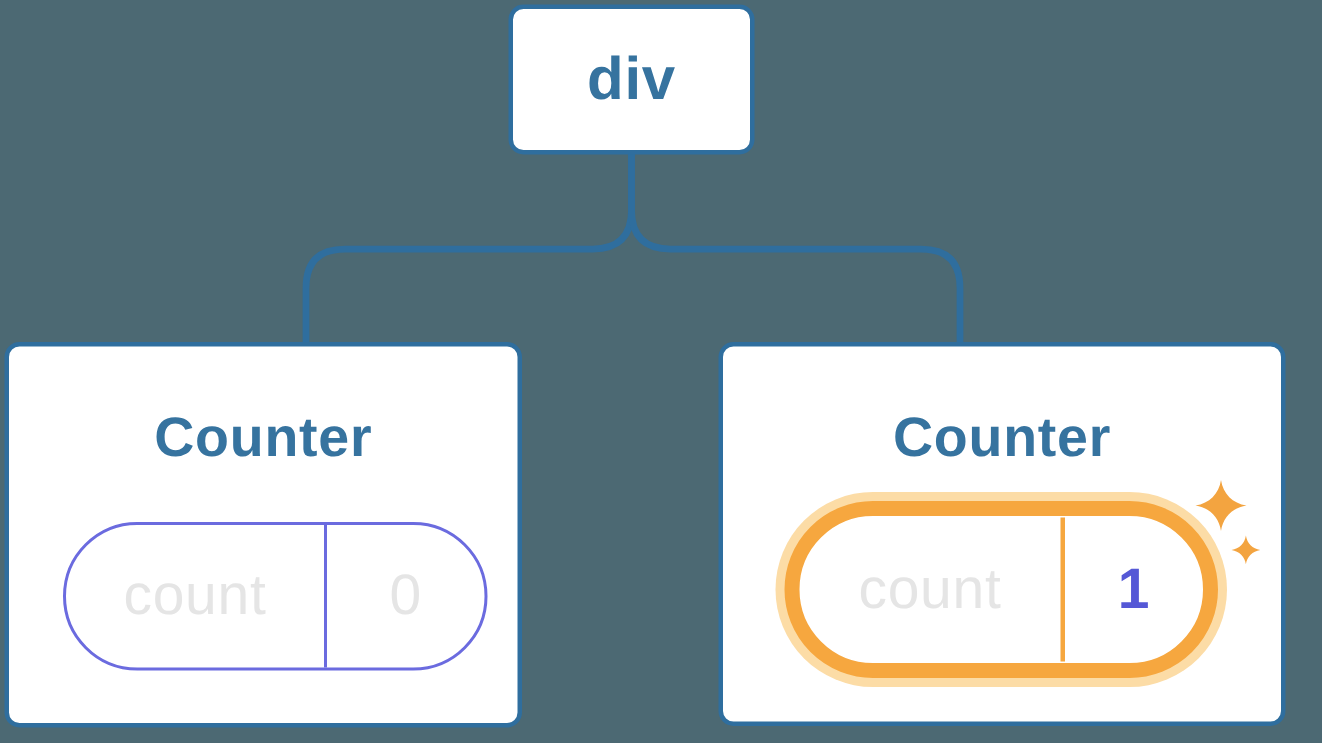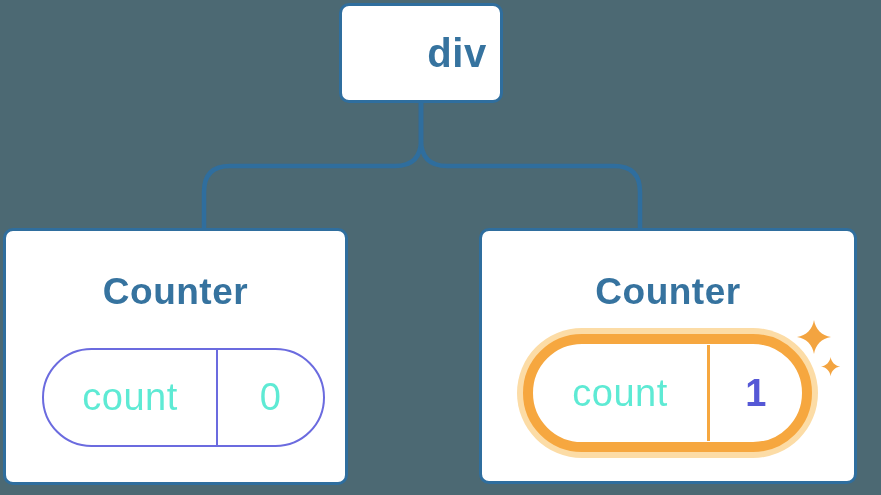--- a/index.html
+++ b/index.html
@@ -28,21 +28,21 @@
   #left-node   { left: 3px;   top: 228px; width: 345px; height: 257px; }
   #right-node  { left: 479px; top: 228px; width: 378px; height: 256px; }
 
   .node-label {
     position: absolute;
     display: flex; align-items: center; justify-content: center;
     color: #36739f;
     font-weight: 600;
     letter-spacing: 0.5px;
   }
-  #root-label  { left: 339px; top: 3px;   width: 164px; height: 100px; font-size: 40px; padding-left: 36px; }
+  #root-label  { left: 339px; top: 3px;   width: 164px; height: 100px; font-size: 40px; }
   #left-title  { left: 3px;   top: 268px; width: 345px; height: 48px;  font-size: 37px; }
   #right-title { left: 479px; top: 268px; width: 378px; height: 48px;  font-size: 37px; }
 
   
   #connector { left: 0; top: 0; pointer-events: none; }
   #connector path {
     fill: none;
     stroke: #2f6e9e;
     stroke-width: 4.5px;
   }
@@ -63,21 +63,21 @@
     border: 10px solid #f6a73f;
     box-shadow: 0 0 0 6px #fcdca6;
   }
   .pill-divider { position: absolute; }
   #left-pill-divider  { left: 216px; top: 350px; width: 2px; height: 95px; background: #6b6bdf; }
   #right-pill-divider { left: 707px; top: 345px; width: 3px; height: 96px; background: #f6a73f; }
 
   .pill-text {
     position: absolute;
     display: flex; align-items: center; justify-content: center;
-    color: #5eead4;
+    color: #e5e5e5;
     font-size: 38px;
     letter-spacing: 0.5px;
   }
   #left-pill-key    { left: 44px;  top: 350px; width: 172px; height: 95px; }
   #left-pill-value  { left: 218px; top: 350px; width: 105px; height: 95px; }
   #right-pill-key   { left: 533px; top: 344px; width: 174px; height: 98px; }
   #right-pill-value { left: 710px; top: 344px; width: 92px;  height: 98px; font-weight: 700; color: #5558d6; }
 
   
   #sparkles { left: 794px; top: 317px; z-index: 5; pointer-events: none; }

